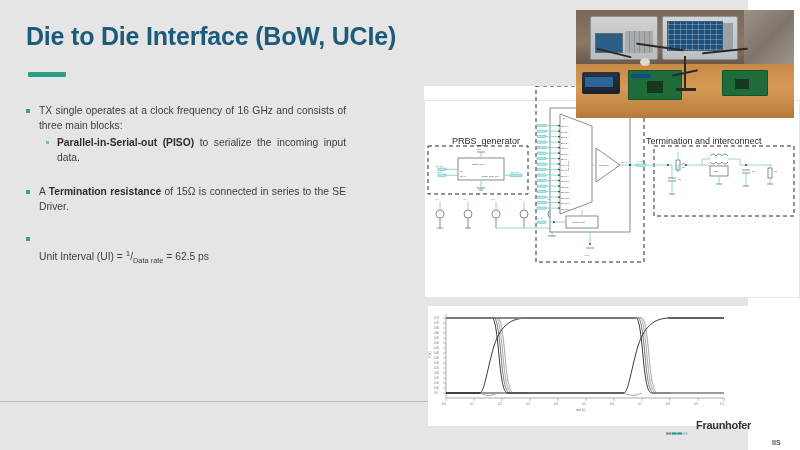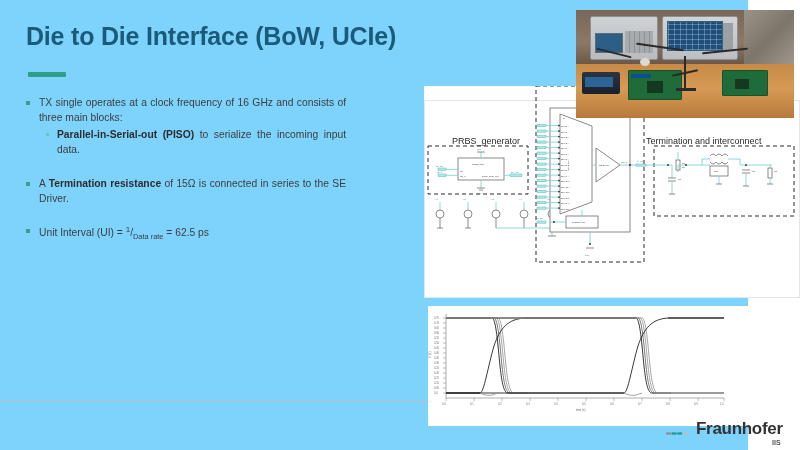--- a/index.html
+++ b/index.html
@@ -1,36 +1,36 @@
 <!DOCTYPE html>
 <html><head>
 <meta charset="utf-8">
 <style>
   html,body{margin:0;padding:0;}
   body{
     width:800px;height:450px;overflow:hidden;background:#ffffff;
     font-family:"Liberation Sans", sans-serif;
     -webkit-font-smoothing:antialiased;
   }
-  .slide{position:relative;width:748px;height:450px;background:#7dd3fc;}
+  .slide{position:relative;width:748px;height:450px;background:#e5e5e5;}
 
   
   .title{
     position:absolute;left:26px;top:22px;
     font-size:25px;font-weight:bold;color:#1a5a7a;letter-spacing:-0.2px;
     white-space:nowrap;
   }
   .title-rule{
     position:absolute;left:28px;top:72px;width:38px;height:5px;
     background:#2e9e87;border-radius:1px;
   }
 
   
   .body{
-    position:absolute;left:26px;top:96px;width:320px;
+    position:absolute;left:26px;top:104px;width:320px;
     font-size:10.3px;color:#3d3d3d;line-height:1.45;
   }
   .b1{display:flex;align-items:flex-start;margin-bottom:2px;}
   .b1 > .mk{
     flex:0 0 auto;width:4px;height:4px;background:#3aa188;
     margin:5px 9px 0 0;
   }
   .b1 > .tx{flex:1 1 auto;text-align:justify;}
   .lvl2{margin-left:20px;}
   .b2{display:flex;align-items:flex-start;margin-bottom:1px;}
@@ -113,21 +113,21 @@
   .plot svg{position:absolute;left:0;top:0;}
 
   
   .logo{
     position:absolute;left:664px;top:418px;width:136px;height:32px;overflow:hidden;
   }
   .logo .mark{
     position:absolute;left:2px;top:12px;width:26px;height:7px;
   }
   .logo .word{
-    position:absolute;left:32px;top:1px;font-size:17px;font-weight:bold;
+    position:absolute;left:32px;top:1px;font-size:11px;font-weight:bold;
     color:#333333;letter-spacing:-0.3px;white-space:nowrap;
   }
   .logo .iis{
     position:absolute;left:108px;top:21px;font-size:7px;font-weight:bold;color:#555;
   }
 </style>
 </head>
 <body>
 
 <div class="slide">
@@ -158,21 +158,21 @@
       <span class="tx"><span>A </span><b>Termination resistance</b><span> of 15Ω is connected in series to the SE Driver.</span></span>
     </div>
 
     <div class="gap"></div>
 
 
     <div class="gap-s"></div>
 
     <div class="b1">
       <span class="mk"></span>
-      <span class="tx" style="text-align:left;"><span>Unit Interval (UI) = </span><sup class="sm">1</sup>/<sub class="sm">Data rate</sub><span> = 62.5 ps</span></span>
+      <span class="tx" style="text-align:left;margin-top:16px;"><span>Unit Interval (UI) = </span><sup class="sm">1</sup>/<sub class="sm">Data rate</sub><span> = 62.5 ps</span></span>
     </div>
 
   </div>
 
   <div class="divider"></div>
   <div class="divider2"></div>
 
   <div class="schem">
     <svg width="376" height="212" viewBox="0 0 376 212">
       <defs>

